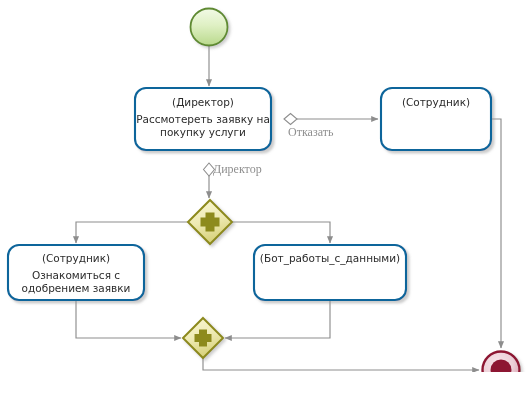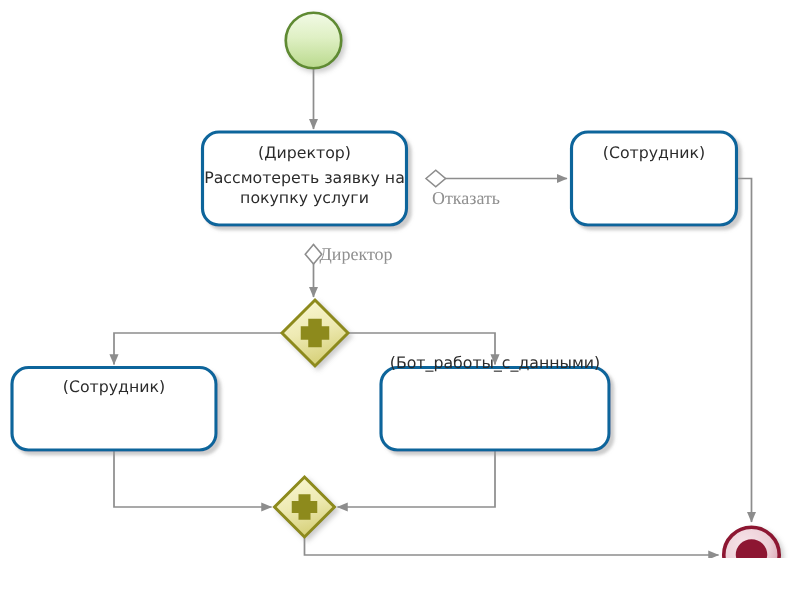--- a/index.html
+++ b/index.html
@@ -138,23 +138,24 @@
     <span class="task-role">(Директор)</span>
     <span class="task-name">Рассмотереть заявку на покупку услуги</span>
   </div>
 
   <div class="task-label" style="left:381px; top:96px; width:110px;">
     <span class="task-role">(Сотрудник)</span>
   </div>
 
   <div class="task-label" style="left:8px; top:252px; width:136px;">
     <span class="task-role">(Сотрудник)</span>
+    <span class="task-name">Ознакомиться с одобрением заявки</span>
   </div>
 
-  <div class="task-label" style="left:254px; top:236px; width:152px;">
+  <div class="task-label" style="left:254px; top:252px; width:152px;">
     <span class="task-role">(Бот_работы_с_данными)</span>
   </div>
 
   <div class="flow-label" style="left:288px; top:126px;">Отказать</div>
 
   <div class="flow-label" style="left:213px; top:163px;">Директор</div>
 
 </div>
 
 </body></html>

